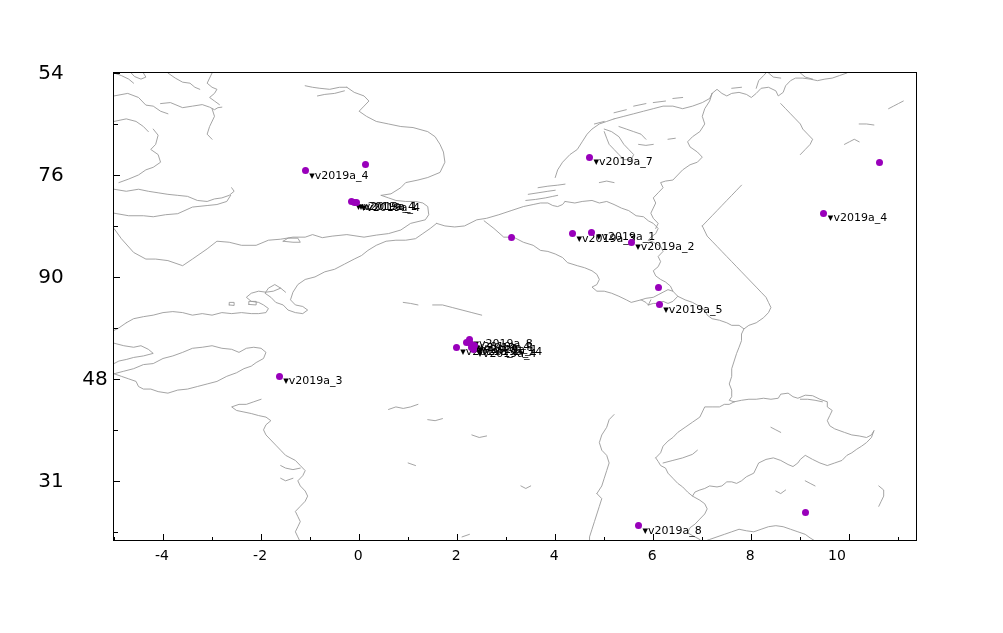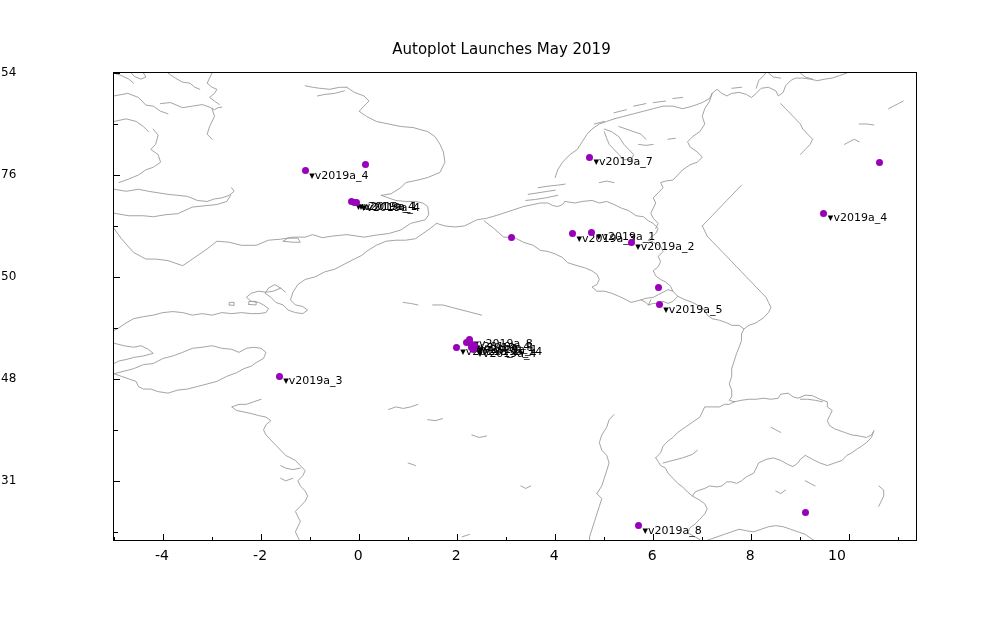--- a/index.html
+++ b/index.html
@@ -97,33 +97,32 @@
     top: 547px;
     font-size: 14px;
     color: #000000;
     transform: translateX(-50%);
     font-family: "DejaVu Sans", sans-serif;
   }
   .ticklabel-y {
     position: absolute;
     left: 0;
     width: 100px;
-    text-align: left;
-    font-size: 12px;
+    text-align: center;
+    font-size: 20px;
     color: #000000;
     transform: translateY(-50%);
     font-family: "DejaVu Sans", sans-serif;
   }
 </style>
 </head>
 <body>
 
 <div id="figure">
 
-  <div id="figure-title">Autoplot Launches May 2019</div>
 
   <div id="axes">
 
     <svg id="map-svg" viewBox="-5.0 -54.0 16.4 9.2" preserveAspectRatio="none">
       <g fill="none" stroke="#9a9a9a" stroke-width="0.018" stroke-linejoin="round" stroke-linecap="round" transform="scale(1,-1)">
 
         <path d="M-5.0,53.55 L-4.72,53.6 L-4.5,53.52 L-4.35,53.37 L-4.2,53.35 L-4.05,53.25 L-3.9,53.2"></path>
         <path d="M-5.0,53.05 L-4.75,53.1 L-4.55,53.05 L-4.4,52.95 L-4.3,52.85"></path>
 
         <path d="M-4.05,53.4 L-3.85,53.42 L-3.6,53.32 L-3.4,53.35 L-3.2,53.38 L-3.05,53.33
@@ -410,19 +409,19 @@
       <div class="ticklabel-x" style="left: 260.073px;">-2</div>
       <div class="ticklabel-x" style="left: 358.122px;">0</div>
       <div class="ticklabel-x" style="left: 456.171px;">2</div>
       <div class="ticklabel-x" style="left: 554.22px;">4</div>
       <div class="ticklabel-x" style="left: 652.268px;">6</div>
       <div class="ticklabel-x" style="left: 750.317px;">8</div>
       <div class="ticklabel-x" style="left: 837px;">10</div>
     </div>
   <div id="ticklabels-y">
       <div class="ticklabel-y" style="left: 1px; top: 479.826px;">31</div>
-      <div class="ticklabel-y" style="left: 1px; top: 377.87px;">48</div>
-      <div class="ticklabel-y" style="left: 1px; top: 275.913px;">50</div>
+      <div class="ticklabel-y" style="left: 1px; top: 377.87px; padding-left: 44px;">48</div>
+      <div class="ticklabel-y" style="left: 1px; top: 275.913px;">90</div>
       <div class="ticklabel-y" style="left: 1px; top: 173.957px;">76</div>
       <div class="ticklabel-y" style="left: 1px; top: 72px;">54</div>
     </div>
 
 </div>
 
 </body></html>

